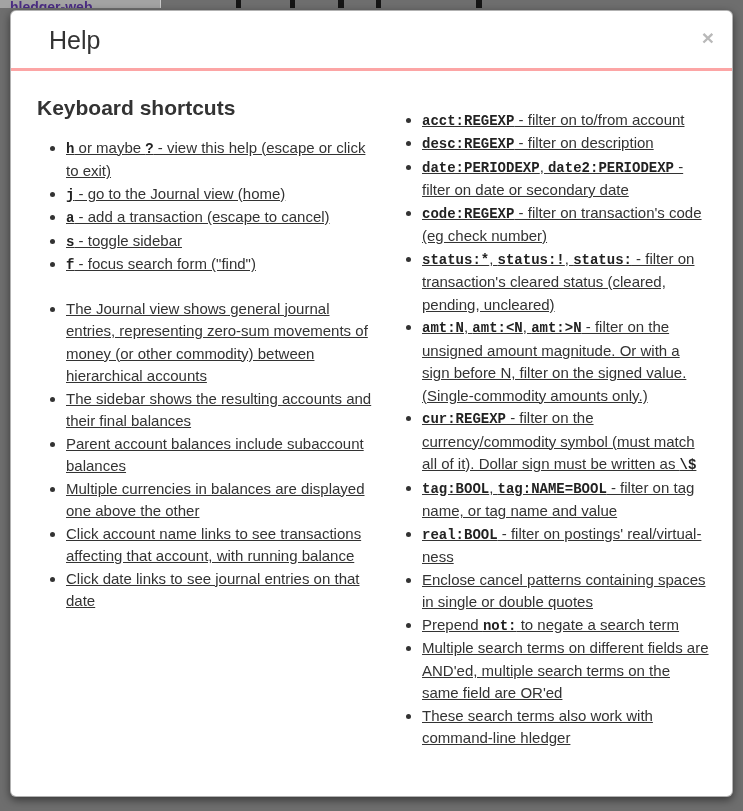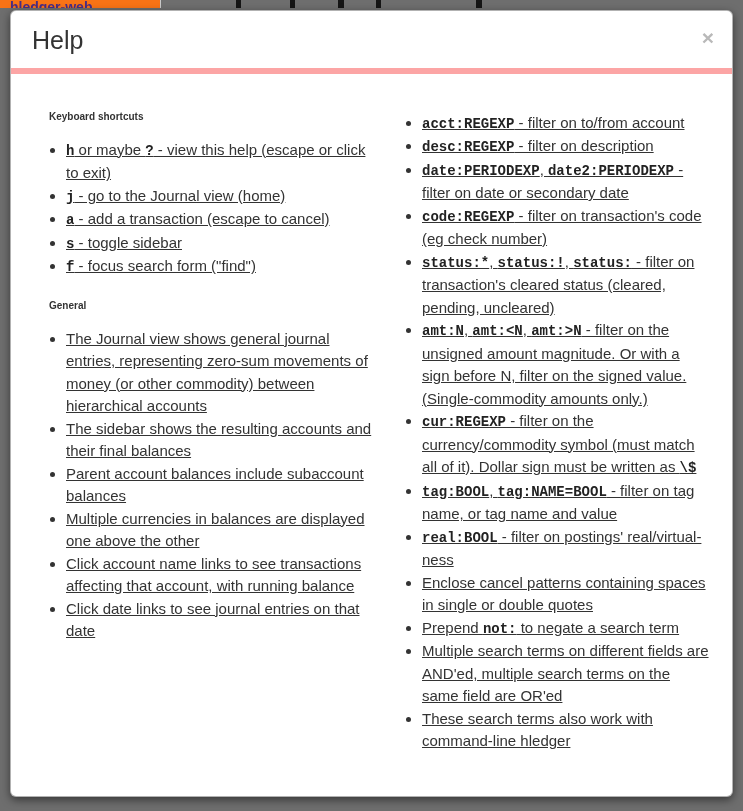--- a/index.html
+++ b/index.html
@@ -9,21 +9,21 @@
     position: relative;
     overflow: hidden;
     background: #6e6e6e;
     font-family: "Liberation Sans", sans-serif;
     color: #333;
   }
   
   .page-top { position: absolute; top: 0; left: 0; width: 743px; height: 8px; }
   .brand-box {
     position: absolute; top: 0; left: 0; width: 161px; height: 8px;
-    background: #f97316; border-right: 1px solid #c9c9c9; overflow: hidden;
+    background: #a3a3a3; border-right: 1px solid #c9c9c9; overflow: hidden;
   }
   .brand {
     position: absolute; left: 10px; top: -1px;
     font-size: 14px; font-weight: bold;
     color: #4b2d83; text-decoration: none;
   }
   .stem { position: absolute; top: 0; height: 8px; background: #151515; }
   .stem1 { left: 236px; width: 5px; }
   .stem2 { left: 290px; width: 5px; }
   .stem3 { left: 338px; width: 6px; }
@@ -35,22 +35,22 @@
     position: absolute; left: 10px; top: 10px;
     width: 723px; height: 787px;
     background: #ffffff;
     border: 1px solid rgba(0,0,0,0.3);
     border-radius: 6px;
     box-shadow: 0 3px 9px rgba(0,0,0,0.5);
     overflow: hidden;
   }
   .modal-header {
     position: relative;
-    padding: 16px 15px 13px 21px;
-    border-bottom: 6px solid #fca5a5;
+    padding: 16px 15px 13px 38px;
+    border-bottom: 3px solid #fca5a5;
   }
   .modal-title {
     margin: 0;
     font-size: 25px;
     font-weight: normal;
     line-height: 1.1;
     color: #333;
   }
   .close-btn {
     position: absolute; top: 14px; right: 14px;
@@ -61,22 +61,22 @@
     font-family: "Liberation Sans", sans-serif;
   }
   .modal-body {
     display: flex;
     padding: 21px 22px 20px 22px;
   }
   .col-left { width: 356px; flex: none; padding-right: 17px; }
   .col-right { flex: 1; }
 
   .section h4 {
-    margin: 16px;
-    font-size: 10px;
+    margin: 4px;
+    font-size: 21px;
     font-weight: bold;
     color: #333;
   }
   .section ul {
     margin: 17px 0 21px 0;
     padding-left: 33px;
   }
   .section:last-child ul { margin-bottom: 0; }
   .section li {
     font-size: 15px;
@@ -119,21 +119,20 @@
           <h4>Keyboard shortcuts</h4>
           <ul>
             <li><span class="code">h</span><span> or maybe </span><span class="code">?</span><span> - view this help (escape or click to exit)</span></li>
             <li><span class="code">j</span><span> - go to the Journal view (home)</span></li>
             <li><span class="code">a</span><span> - add a transaction (escape to cancel)</span></li>
             <li><span class="code">s</span><span> - toggle sidebar</span></li>
             <li><span class="code">f</span><span> - focus search form ("find")</span></li>
           </ul>
         </div>
         <div class="section">
-          <h4>General</h4>
           <ul>
             <li><span>The Journal view shows general journal entries, representing zero-sum movements of money (or other commodity) between hierarchical accounts</span></li>
             <li><span>The sidebar shows the resulting accounts and their final balances</span></li>
             <li><span>Parent account balances include subaccount balances</span></li>
             <li><span>Multiple currencies in balances are displayed one above the other</span></li>
             <li><span>Click account name links to see transactions affecting that account, with running balance</span></li>
             <li><span>Click date links to see journal entries on that date</span></li>
           </ul>
         </div>
       </div>

